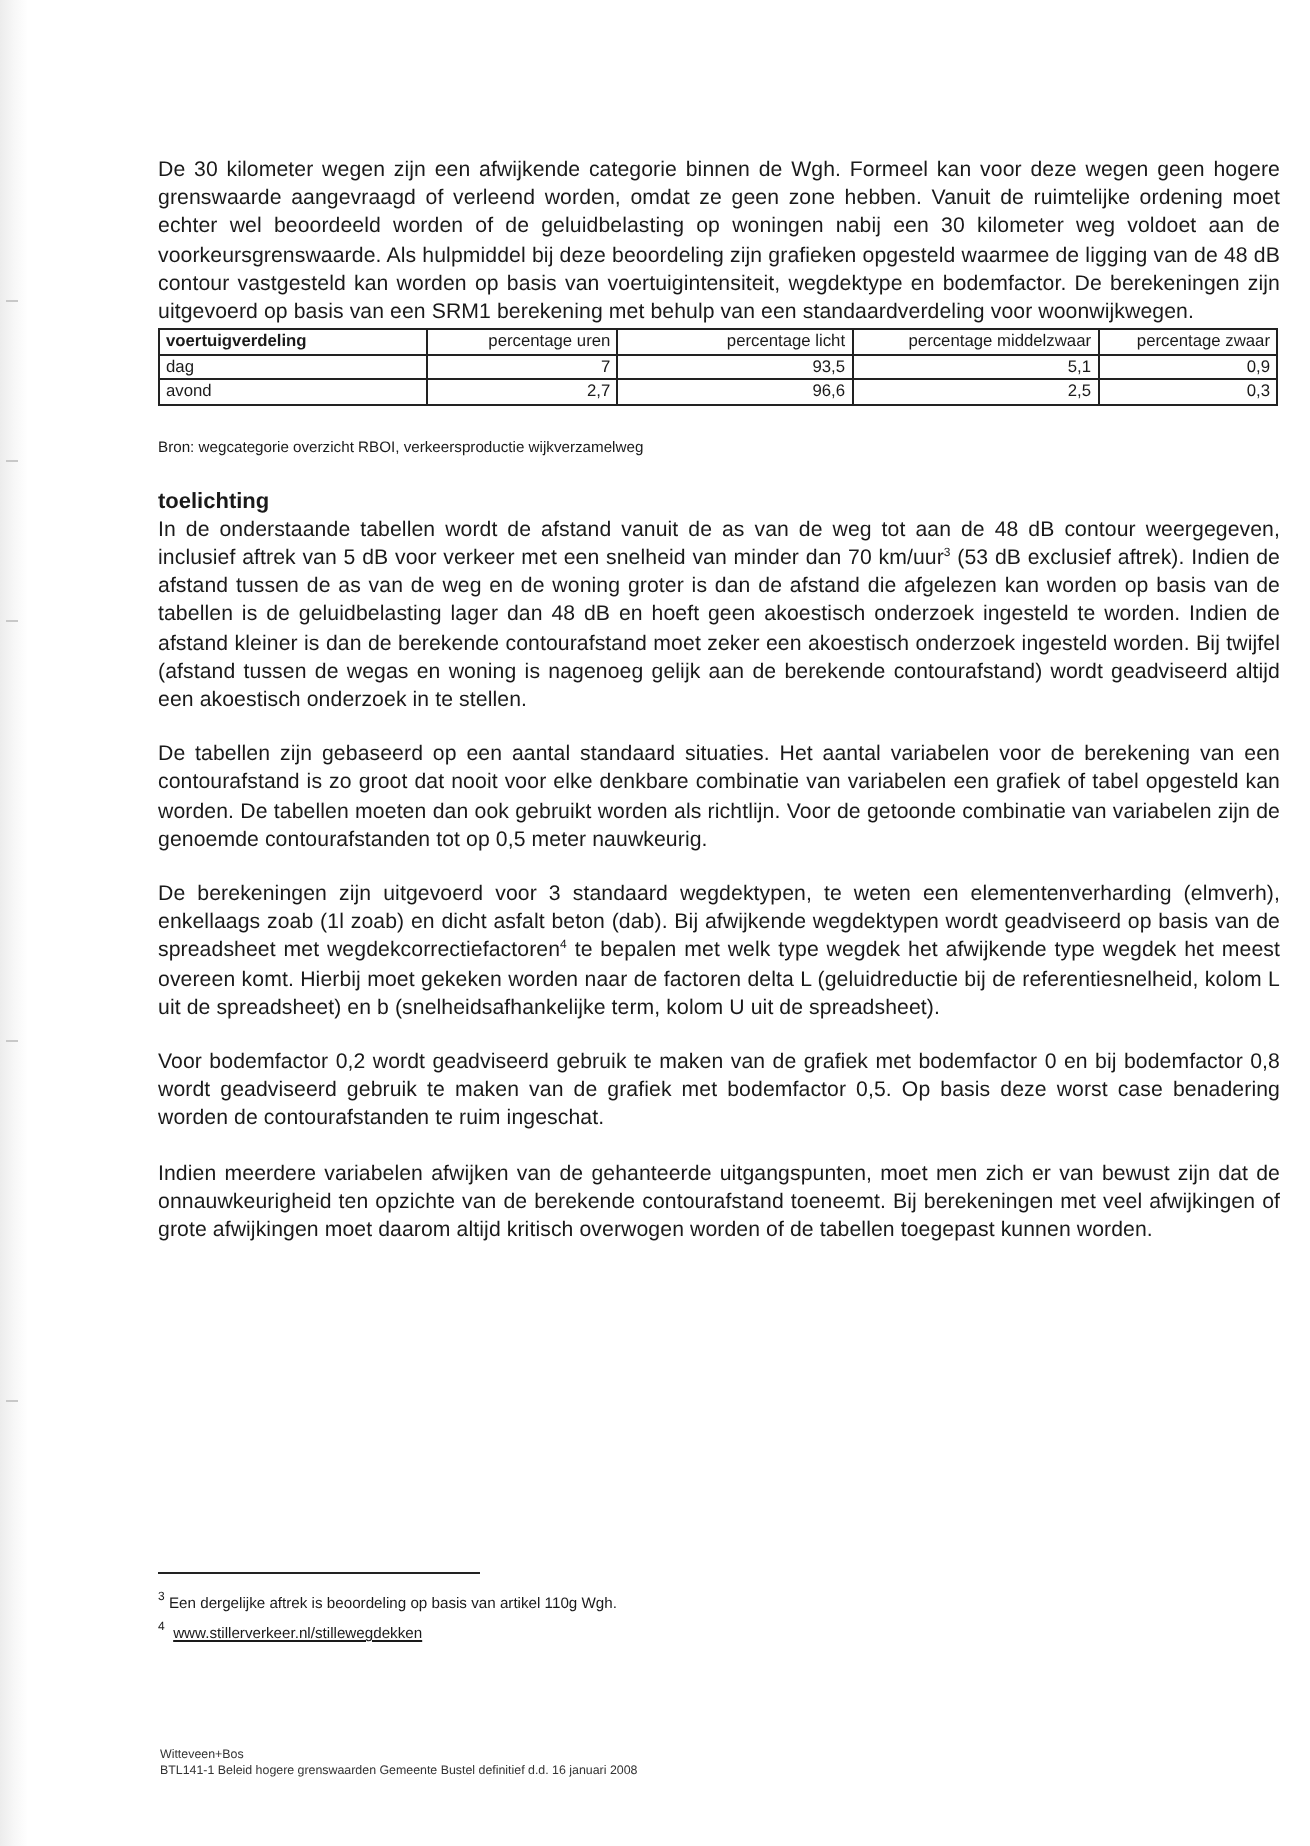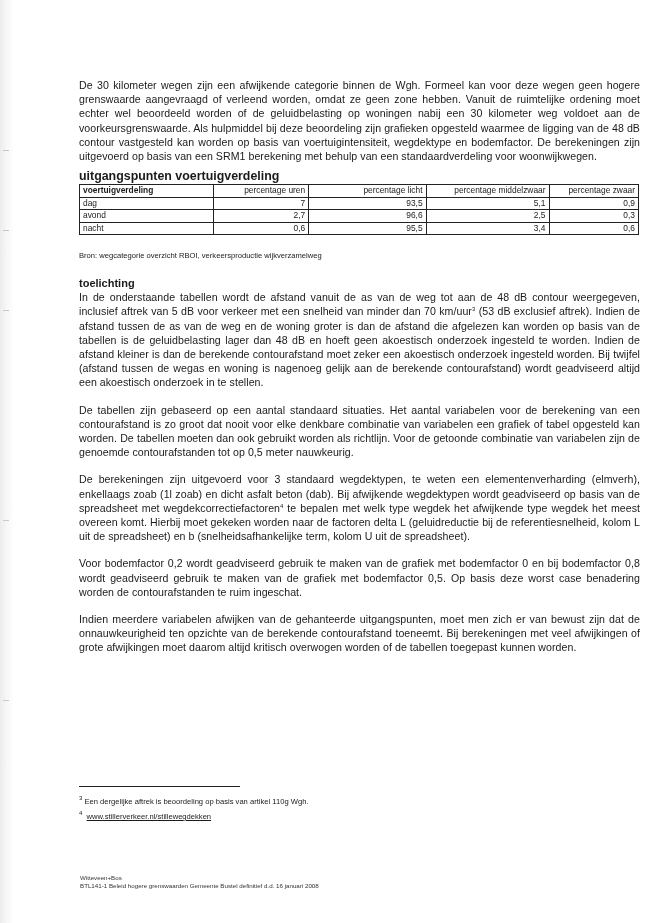--- a/index.html
+++ b/index.html
@@ -45,21 +45,20 @@
   <span class="mark" style="top:150px"></span>
   <span class="mark" style="top:230px"></span>
   <span class="mark" style="top:310px"></span>
   <span class="mark" style="top:520px"></span>
   <span class="mark" style="top:700px"></span>
 </div>
 
 <div class="page">
   <p class="body">De 30 kilometer wegen zijn een afwijkende categorie binnen de Wgh. Formeel kan voor deze wegen geen hogere grenswaarde aangevraagd of verleend worden, omdat ze geen zone hebben. Vanuit de ruimtelijke ordening moet echter wel beoordeeld worden of de geluidbelasting op woningen nabij een 30 kilometer weg voldoet aan de voorkeursgrenswaarde. Als hulpmiddel bij deze beoordeling zijn grafieken opgesteld waarmee de ligging van de 48 dB contour vastgesteld kan worden op basis van voertuigintensiteit, wegdektype en bodemfactor. De berekeningen zijn uitgevoerd op basis van een SRM1 berekening met behulp van een standaardverdeling voor woonwijkwegen.</p>
 
-  <h2 class="tbl-title">uitgangspunten voertuigverdeling</h2>
   <table class="vv">
     <thead>
       <tr>
         <th style="width:24%">voertuigverdeling</th>
         <th style="width:17%">percentage uren</th>
         <th style="width:21%">percentage licht</th>
         <th style="width:22%">percentage middelzwaar</th>
         <th style="width:16%">percentage zwaar</th>
       </tr>
     </thead>
@@ -70,27 +69,20 @@
         <td>93,5</td>
         <td>5,1</td>
         <td>0,9</td>
       </tr>
       <tr class="data">
         <td>avond</td>
         <td>2,7</td>
         <td>96,6</td>
         <td>2,5</td>
         <td>0,3</td>
-      </tr>
-      <tr class="data">
-        <td>nacht</td>
-        <td>0,6</td>
-        <td>95,5</td>
-        <td>3,4</td>
-        <td>0,6</td>
       </tr>
     </tbody>
   </table>
   <div class="source">Bron: wegcategorie overzicht RBOI, verkeersproductie wijkverzamelweg</div>
 
   <h3 class="sub">toelichting</h3>
   <p class="body"><span>In de onderstaande tabellen wordt de afstand vanuit de as van de weg tot aan de 48 dB contour weergegeven, inclusief aftrek van 5 dB voor verkeer met een snelheid van minder dan 70 km/uur</span><sup>3</sup><span> (53 dB exclusief aftrek). Indien de afstand tussen de as van de weg en de woning groter is dan de afstand die afgelezen kan worden op basis van de tabellen is de geluidbelasting lager dan 48 dB en hoeft geen akoestisch onderzoek ingesteld te worden. Indien de afstand kleiner is dan de berekende contourafstand moet zeker een akoestisch onderzoek ingesteld worden. Bij twijfel (afstand tussen de wegas en woning is nagenoeg gelijk aan de berekende contourafstand) wordt geadviseerd altijd een akoestisch onderzoek in te stellen.</span></p>
   <div class="gap"></div>
   <p class="body">De tabellen zijn gebaseerd op een aantal standaard situaties. Het aantal variabelen voor de berekening van een contourafstand is zo groot dat nooit voor elke denkbare combinatie van variabelen een grafiek of tabel opgesteld kan worden. De tabellen moeten dan ook gebruikt worden als richtlijn. Voor de getoonde combinatie van variabelen zijn de genoemde contourafstanden tot op 0,5 meter nauwkeurig.</p>
   <div class="gap"></div>

